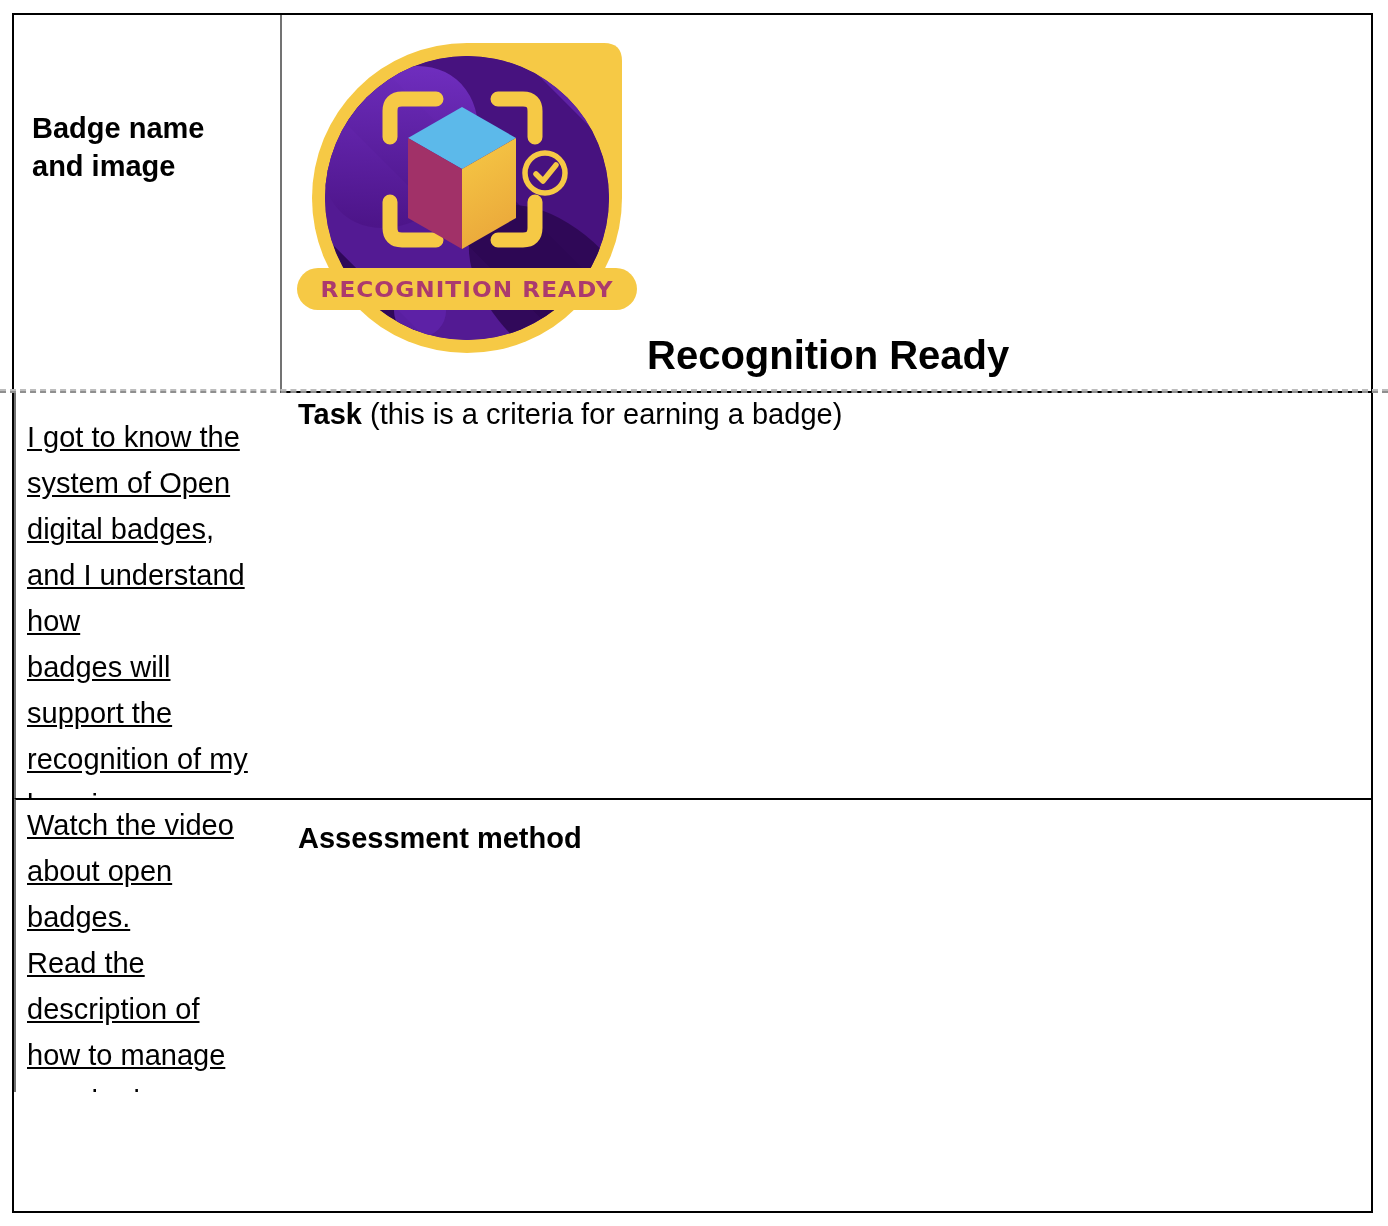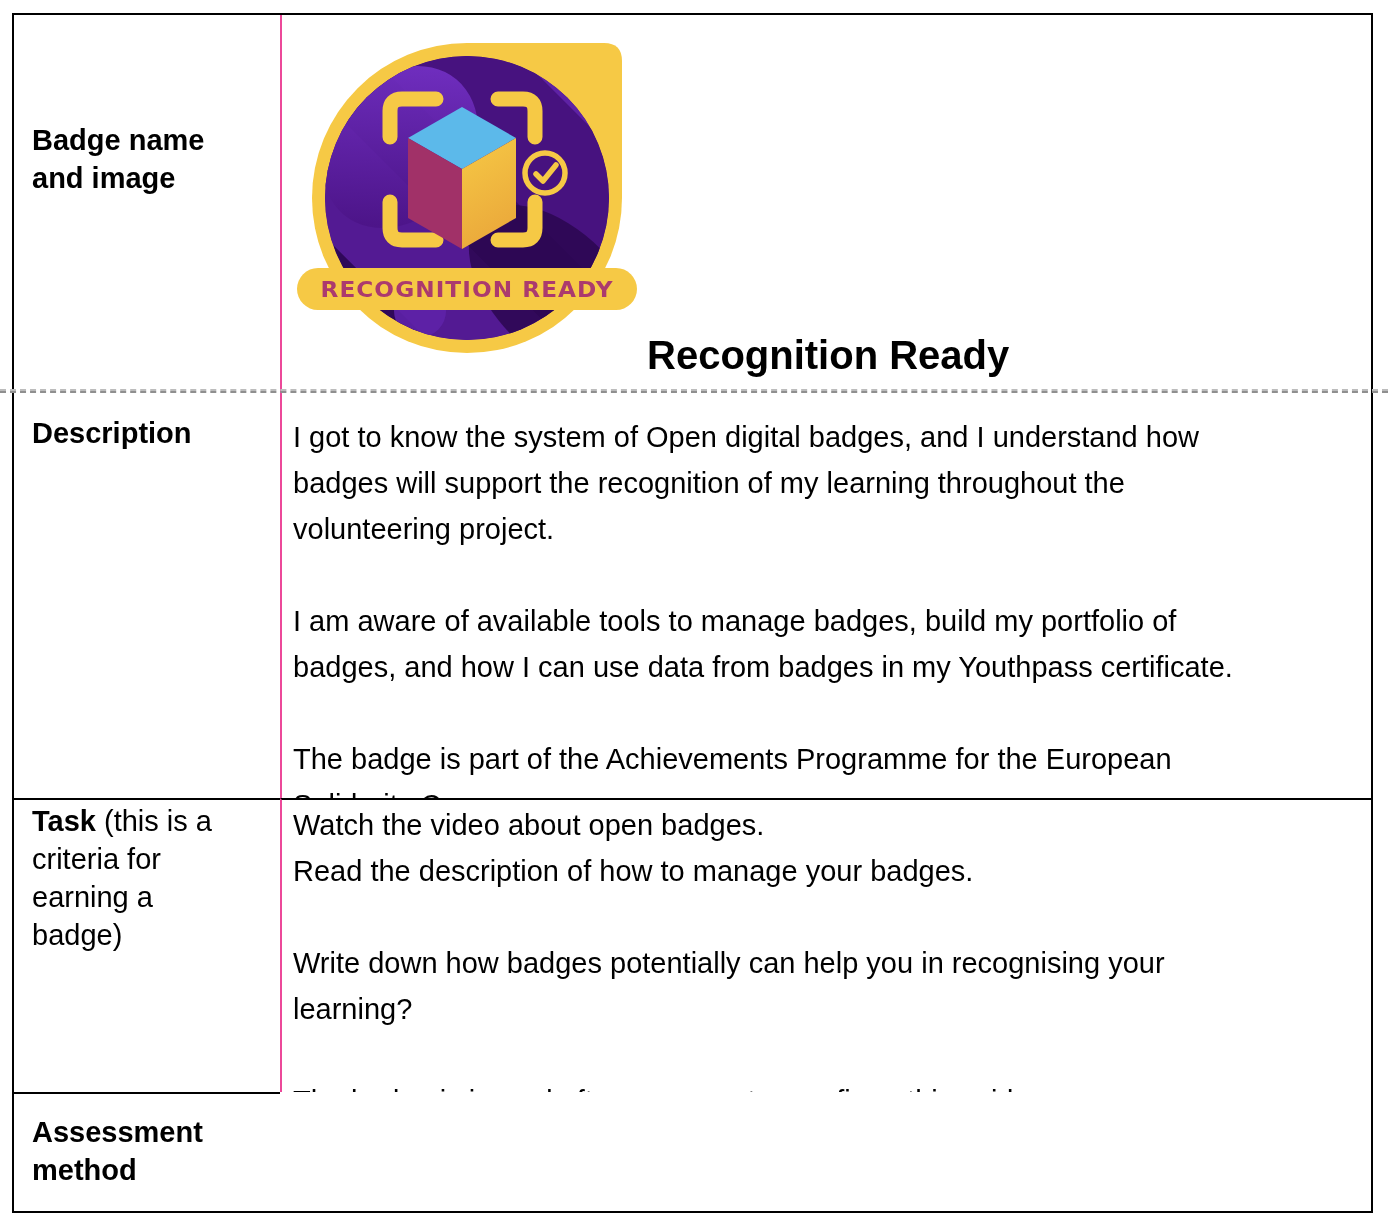--- a/index.html
+++ b/index.html
@@ -5,30 +5,30 @@
   html,body{margin:0;padding:0;background:#fff;}
   #page{position:relative;width:1388px;height:1226px;background:#fff;overflow:hidden;
         font-family:"Liberation Sans","DejaVu Sans",sans-serif;color:#000;}
 
   
   .doc-table{position:absolute;left:12px;top:13px;width:1361px;height:1200px;
              box-sizing:border-box;border:2px solid #000;
              display:grid;grid-template-columns:266px 1091px;
              grid-template-rows:376px 407px 294px 119px;}
   .cell{box-sizing:border-box;overflow:hidden;background:#fff;}
-  .cell.col2{border-left:2px solid #ec4899;}
+  .cell.col2{border-left:2px solid #737373;text-decoration:underline;}
   .cell.bt{border-top:2px solid #000;}
 
   .label{font-weight:bold;font-size:29px;line-height:38px;white-space:pre-line;}
   .label .reg{font-weight:400;}
   .lab-cell{padding:23px 46px 0 18px;}
   .body-text{font-size:29px;line-height:46px;white-space:pre-line;}
   .val-cell{padding:23px 20px 0 11px;}
 
-  .cell.r1l{padding-top:94px;margin-top:12px;}
+  .cell.r1l{padding-top:94px;}
   .cell.r3l,.cell.r3v{padding-top:2px;}
   .cell.r4l,.cell.r4v{padding-top:19px;}
 
   .badge-cell{position:relative;}
   .badge-svg{position:absolute;left:20px;top:26px;overflow:visible;}
   .badge-title{position:absolute;left:365px;top:318px;font-weight:bold;
                font-size:40px;line-height:44px;white-space:nowrap;}
 
   
   .page-break{position:absolute;left:0;top:389px;width:1388px;height:0;
@@ -99,23 +99,20 @@
 
         <g>
           <rect x="-5" y="227" width="340" height="42" rx="21" fill="#F6C945"></rect>
           <text x="165" y="256" text-anchor="middle" font-size="22" font-weight="bold" fill="#AB3A6E" textLength="293" lengthAdjust="spacingAndGlyphs" style="font-family:'DejaVu Sans',sans-serif;letter-spacing:1px;">RECOGNITION READY</text>
         </g>
       </svg>
 
       <div class="badge-title">Recognition Ready</div>
     </div>
 
-    <div class="cell lab-cell">
-      <div class="label">Description</div>
-    </div>
     <div class="cell col2 val-cell">
       <div class="body-text">I got to know the system of Open digital badges, and I understand how
 badges will support the recognition of my learning throughout the
 volunteering project.
 
 I am aware of available tools to manage badges, build my portfolio of
 badges, and how I can use data from badges in my Youthpass certificate.
 
 The badge is part of the Achievements Programme for the European
 Solidarity Corps.</div>

